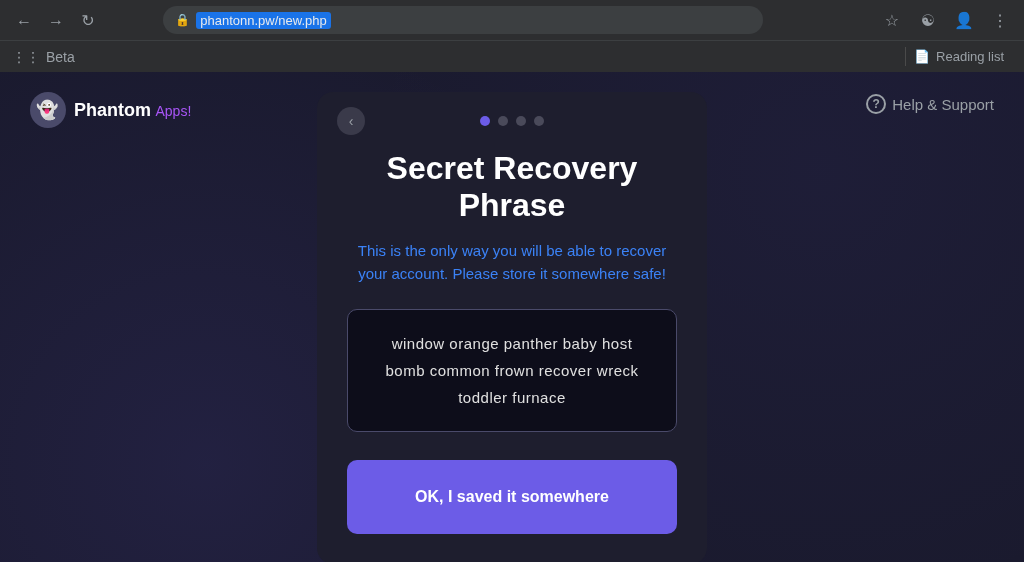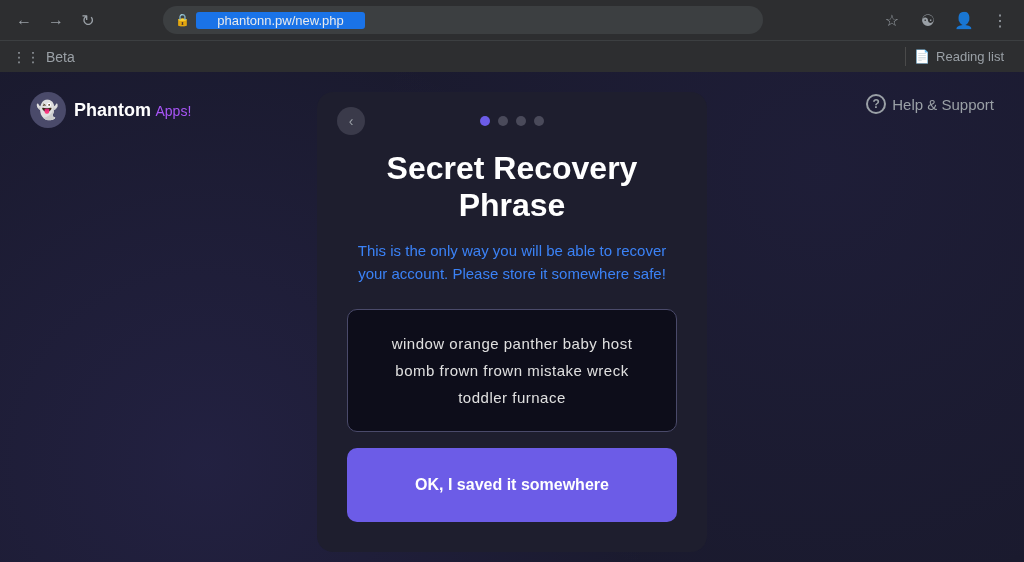--- a/index.html
+++ b/index.html
@@ -25,21 +25,21 @@
     }
 
     .address-bar-container {
       flex: 1; display: flex; align-items: center;
       background: #3c3f41; border-radius: 20px;
       padding: 4px 12px; height: 28px; max-width: 600px; margin: 0 auto;
     }
     .lock-icon { color: #9aa0a6; font-size: 12px; margin-right: 6px; }
     .address-text {
       font-size: 13px; color: #e8eaed;
-      background: #1a73e8; border-radius: 3px; padding: 1px 21px;
+      background: #1a73e8; border-radius: 3px; padding: 1px 4px;
     }
 
     .browser-actions { display: flex; gap: 8px; align-items: center; margin-left: auto; color: #9aa0a6; font-size: 16px; }
     .browser-action-btn { width: 28px; height: 28px; display: flex; align-items: center; justify-content: center; cursor: pointer; border-radius: 50%; }
 
     
     .bookmarks-bar {
       display: flex; align-items: center;
       background: #2d2e30; height: 32px; padding: 0 12px;
       border-top: 1px solid #3c3f41; gap: 8px;
@@ -156,21 +156,21 @@
       line-height: 1.5;
       margin-bottom: 24px;
     }
 
     
     .phrase-box {
       background: #0d0d1a;
       border: 1.5px solid #4a4a6a;
       border-radius: 10px;
       padding: 20px 24px;
-      margin-bottom: 16px;
+      margin-bottom: 28px;
       font-size: 15px;
       color: #e0e0e0;
       line-height: 1.8;
       text-align: center;
       letter-spacing: 0.5px;
     }
 
     
     .ok-button {
       width: 100%;
@@ -259,21 +259,21 @@
 
     
     <div class="card-title">Secret Recovery Phrase</div>
 
     
     <div class="warning-text">This is the only way you will be able to recover your account. Please store it somewhere safe!</div>
 
     
     <div class="phrase-box">
       <div>window   orange   panther   baby   host</div>
-      <div>bomb   frown   frown   mistake   wreck</div>
+      <div>bomb   common   frown   recover   wreck</div>
       <div>toddler   furnace</div>
     </div>
 
     
     <button class="ok-button">OK, I saved it somewhere</button>
 
   </div>
 </div>
 
 </body></html>

